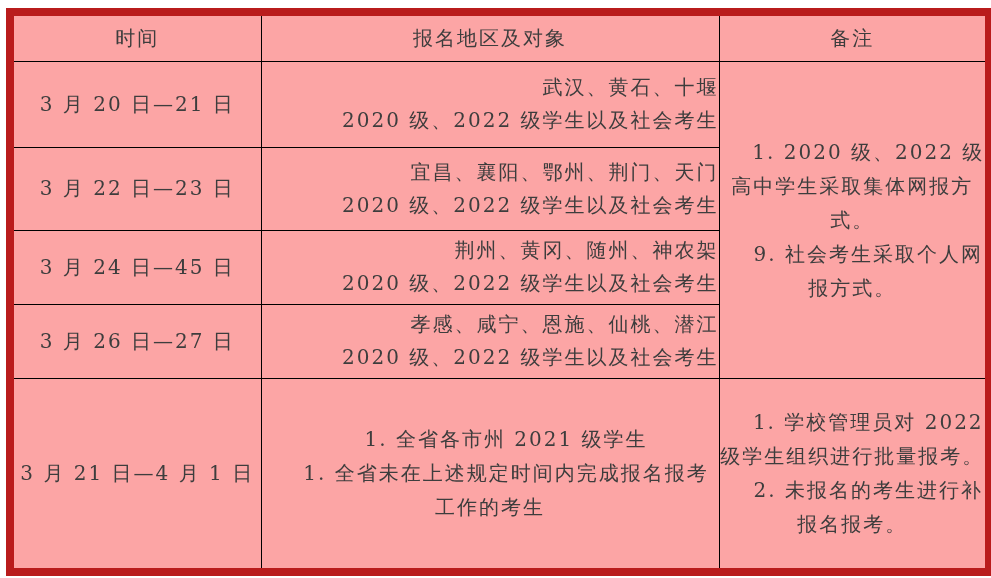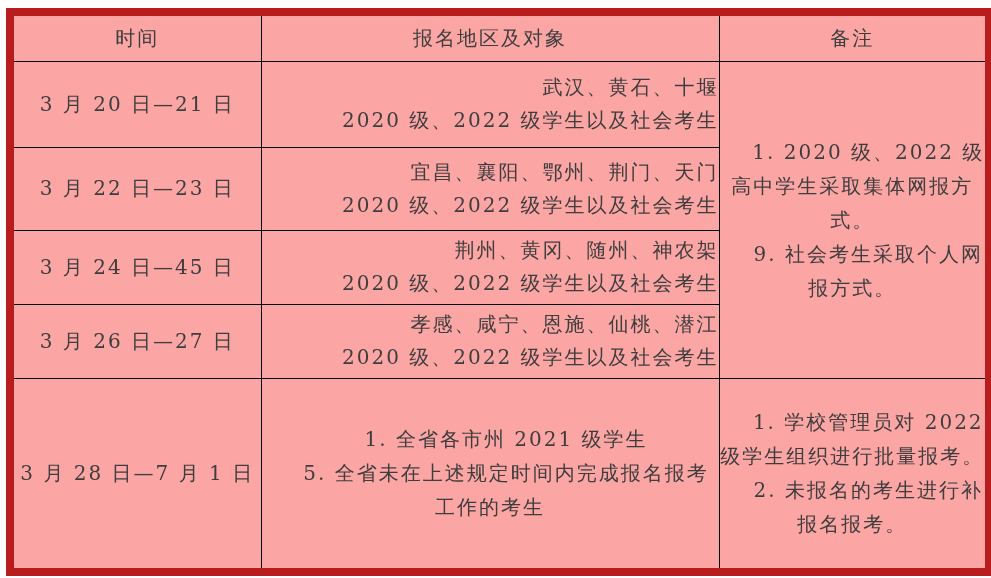--- a/index.html
+++ b/index.html
@@ -114,24 +114,24 @@
 
     <tr class="row-4">
       <td class="time-cell">3 月 26 日—27 日</td>
       <td class="region-cell">
         <div>孝感、咸宁、恩施、仙桃、潜江</div>
         <div>2020 级、2022 级学生以及社会考生</div>
       </td>
     </tr>
 
     <tr class="row-5">
-      <td class="time-cell">3 月 28 日—7 月 1 日</td>
+      <td class="time-cell">3 月 21 日—4 月 1 日</td>
       <td class="targets-cell">
         <p class="para">1. 全省各市州 2021 级学生</p>
-        <p class="para">5. 全省未在上述规定时间内完成报名报考工作的考生</p>
+        <p class="para">1. 全省未在上述规定时间内完成报名报考工作的考生</p>
       </td>
       <td class="notes-cell">
         <p class="para">1. 学校管理员对 2022 级学生组织进行批量报考。</p>
         <p class="para">2. 未报名的考生进行补报名报考。</p>
       </td>
     </tr>
   </tbody>
     </table>
 </div>
 

